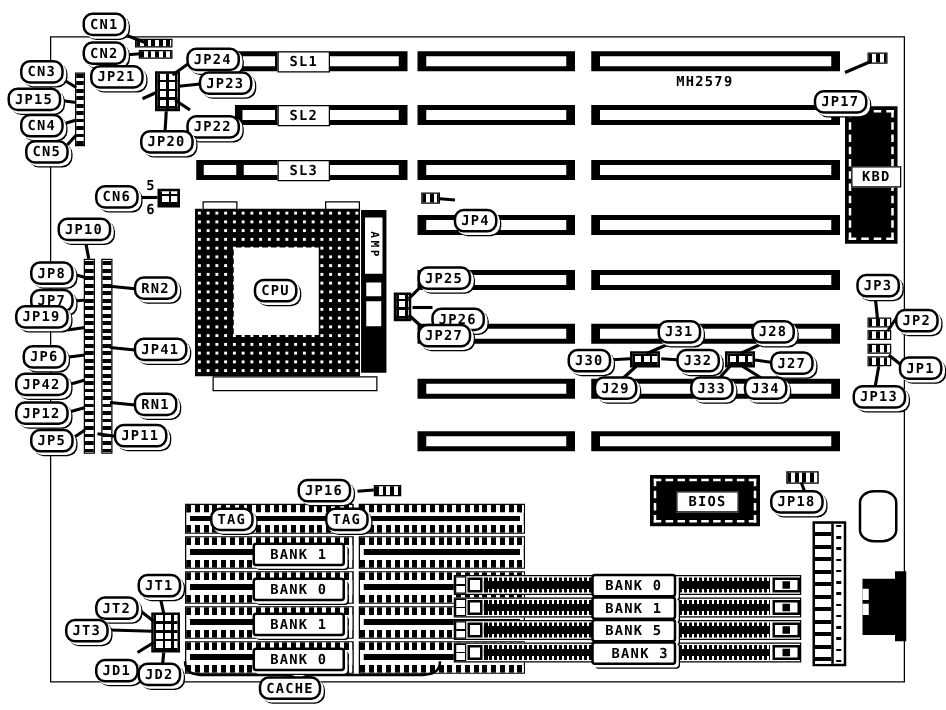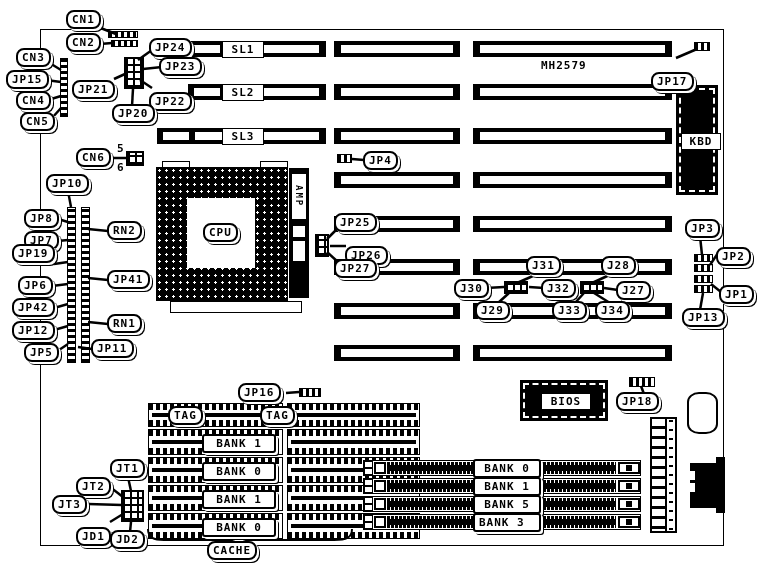--- a/index.html
+++ b/index.html
@@ -287,47 +287,47 @@
   <div class="callout" style="left:168px;top:406px">TAG</div>
   <div class="callout" style="left:260px;top:406px">TAG</div>
   <div class="callout sq" style="left:202px;top:434px;width:62px;text-align:center">BANK 1</div>
   <div class="callout sq" style="left:202px;top:462px;width:62px;text-align:center">BANK 0</div>
   <div class="callout sq" style="left:202px;top:490px;width:62px;text-align:center">BANK 1</div>
   <div class="callout sq" style="left:202px;top:518px;width:62px;text-align:center">BANK 0</div>
   <div class="callout" style="left:207px;top:541px">CACHE</div>
   <div class="callout sq" style="left:473px;top:459px;width:56px;text-align:center">BANK 0</div>
   <div class="callout sq" style="left:473px;top:477px;width:56px;text-align:center">BANK 1</div>
   <div class="callout sq" style="left:473px;top:495px;width:56px;text-align:center">BANK 5</div>
-  <div class="callout sq" style="left:473px;top:513px;width:56px;text-align:left">BANK 3</div>
+  <div class="callout sq" style="left:473px;top:513px;width:56px;text-align:right">BANK 3</div>
 
   <div class="callout" style="left:66px;top:10px">CN1</div>
   <div class="callout" style="left:66px;top:33px">CN2</div>
   <div class="callout" style="left:16px;top:48px">CN3</div>
   <div class="callout" style="left:6px;top:70px">JP15</div>
   <div class="callout" style="left:16px;top:91px">CN4</div>
   <div class="callout" style="left:20px;top:112px">CN5</div>
-  <div class="callout" style="left:72px;top:80px">JP21</div>
+  <div class="callout" style="left:72px;top:52px">JP21</div>
   <div class="callout" style="left:149px;top:38px">JP24</div>
   <div class="callout" style="left:159px;top:57px">JP23</div>
   <div class="callout" style="left:149px;top:92px">JP22</div>
   <div class="callout" style="left:112px;top:104px">JP20</div>
   <div class="callout" style="left:76px;top:148px">CN6</div>
   <div class="callout" style="left:46px;top:174px">JP10</div>
   <div class="callout" style="left:24px;top:209px">JP8</div>
   <div class="callout" style="left:24px;top:231px">JP7</div>
   <div class="callout" style="left:12px;top:244px">JP19</div>
   <div class="callout" style="left:18px;top:276px">JP6</div>
   <div class="callout" style="left:12px;top:298px">JP42</div>
   <div class="callout" style="left:12px;top:321px">JP12</div>
   <div class="callout" style="left:24px;top:343px">JP5</div>
   <div class="callout" style="left:107px;top:221px">RN2</div>
   <div class="callout" style="left:107px;top:270px">JP41</div>
   <div class="callout" style="left:107px;top:314px">RN1</div>
   <div class="callout" style="left:91px;top:339px">JP11</div>
-  <div class="callout" style="left:363px;top:151px">JP4</div>
+  <div class="callout" style="left:363px;top:167px">JP4</div>
   <div class="callout" style="left:334px;top:213px">JP25</div>
   <div class="callout" style="left:345px;top:246px">JP26</div>
   <div class="callout" style="left:334px;top:259px">JP27</div>
   <div class="callout" style="left:651px;top:72px">JP17</div>
   <div class="callout" style="left:685px;top:219px">JP3</div>
   <div class="callout" style="left:716px;top:247px">JP2</div>
   <div class="callout" style="left:719px;top:285px">JP1</div>
   <div class="callout" style="left:682px;top:308px">JP13</div>
   <div class="callout" style="left:526px;top:256px">J31</div>
   <div class="callout" style="left:601px;top:256px">J28</div>

